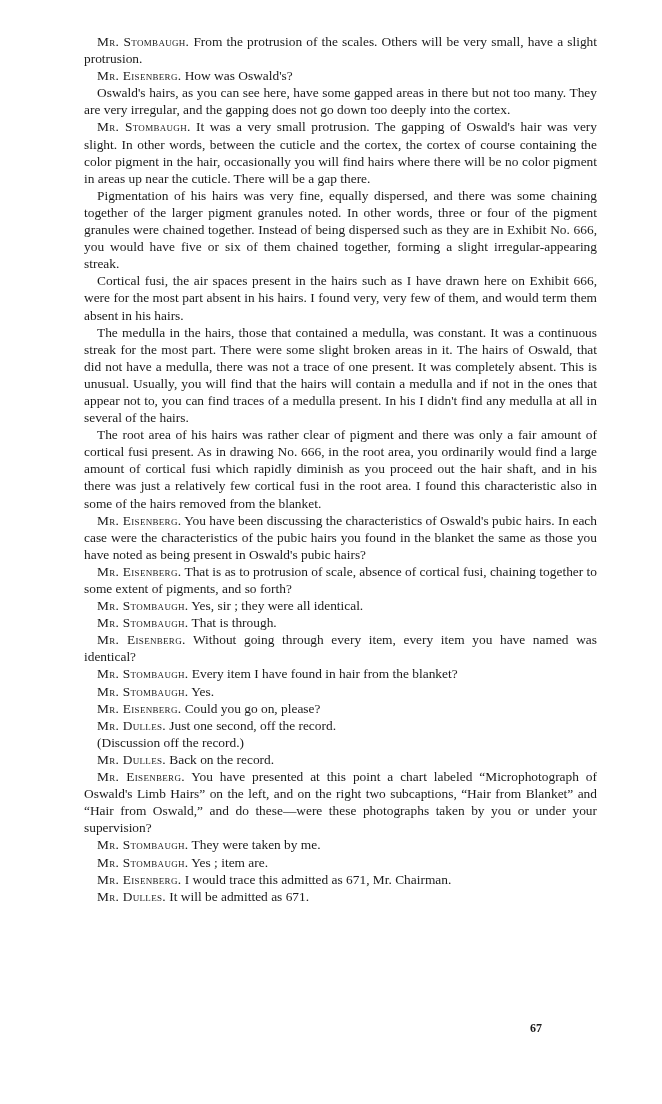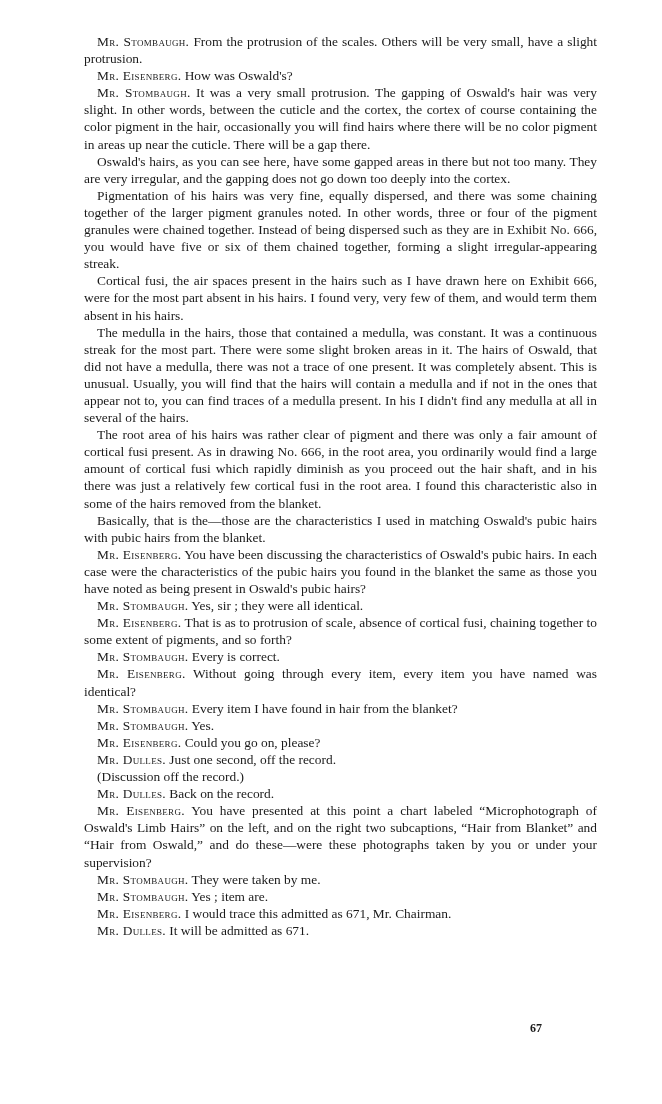--- a/index.html
+++ b/index.html
@@ -18,31 +18,30 @@
     font-family: "Liberation Serif", "DejaVu Serif", serif;
     font-size: 12px; font-weight: bold; color: #1a1a1a;
   }
 </style>
 </head>
 <body>
 
 <div class="page">
   <p class="para"><span class="speaker">Mr. Stombaugh.</span><span> From the protrusion of the scales. Others will be very small, have a slight protrusion.</span></p>
   <p class="para"><span class="speaker">Mr. Eisenberg.</span><span> How was Oswald's?</span></p>
+  <p class="para"><span class="speaker"></span><span>Oswald's hairs, as you can see here, have some gapped areas in there but not too many. They are very irregular, and the gapping does not go down too deeply into the cortex.</span></p>
   <p class="para"><span class="speaker">Mr. Stombaugh.</span><span> It was a very small protrusion. The gapping of Oswald's hair was very slight. In other words, between the cuticle and the cortex, the cortex of course containing the color pigment in the hair, occasionally you will find hairs where there will be no color pigment in areas up near the cuticle. There will be a gap there.</span></p>
-  <p class="para"><span class="speaker"></span><span>Oswald's hairs, as you can see here, have some gapped areas in there but not too many. They are very irregular, and the gapping does not go down too deeply into the cortex.</span></p>
   <p class="para"><span class="speaker"></span><span>Pigmentation of his hairs was very fine, equally dispersed, and there was some chaining together of the larger pigment granules noted. In other words, three or four of the pigment granules were chained together. Instead of being dispersed such as they are in Exhibit No. 666, you would have five or six of them chained together, forming a slight irregular-appearing streak.</span></p>
   <p class="para"><span class="speaker"></span><span>Cortical fusi, the air spaces present in the hairs such as I have drawn here on Exhibit 666, were for the most part absent in his hairs. I found very, very few of them, and would term them absent in his hairs.</span></p>
   <p class="para"><span class="speaker"></span><span>The medulla in the hairs, those that contained a medulla, was constant. It was a continuous streak for the most part. There were some slight broken areas in it. The hairs of Oswald, that did not have a medulla, there was not a trace of one present. It was completely absent. This is unusual. Usually, you will find that the hairs will contain a medulla and if not in the ones that appear not to, you can find traces of a medulla present. In his I didn't find any medulla at all in several of the hairs.</span></p>
   <p class="para"><span class="speaker"></span><span>The root area of his hairs was rather clear of pigment and there was only a fair amount of cortical fusi present. As in drawing No. 666, in the root area, you ordinarily would find a large amount of cortical fusi which rapidly diminish as you proceed out the hair shaft, and in his there was just a relatively few cortical fusi in the root area. I found this characteristic also in some of the hairs removed from the blanket.</span></p>
-  <p class="para"><span class="speaker"></span><span>Basically, that is the—those are the characteristics I used in matching Oswald's pubic hairs with pubic hairs from the blanket.</span></p>
   <p class="para"><span class="speaker">Mr. Eisenberg.</span><span> You have been discussing the characteristics of Oswald's pubic hairs. In each case were the characteristics of the pubic hairs you found in the blanket the same as those you have noted as being present in Oswald's pubic hairs?</span></p>
+  <p class="para"><span class="speaker">Mr. Eisenberg.</span><span> That is as to protrusion of scale, absence of cortical fusi, chaining together to some extent of pigments, and so forth?</span></p>
   <p class="para"><span class="speaker">Mr. Stombaugh.</span><span> Yes, sir ; they were all identical.</span></p>
-  <p class="para"><span class="speaker">Mr. Eisenberg.</span><span> That is as to protrusion of scale, absence of cortical fusi, chaining together to some extent of pigments, and so forth?</span></p>
-  <p class="para"><span class="speaker">Mr. Stombaugh.</span><span> Every is correct.</span></p>
+  <p class="para"><span class="speaker">Mr. Stombaugh.</span><span> That is through.</span></p>
   <p class="para"><span class="speaker">Mr. Eisenberg.</span><span> Without going through every item, every item you have named was identical?</span></p>
   <p class="para"><span class="speaker">Mr. Stombaugh.</span><span> Every item I have found in hair from the blanket?</span></p>
   <p class="para"><span class="speaker">Mr. Stombaugh.</span><span> Yes.</span></p>
   <p class="para"><span class="speaker">Mr. Eisenberg.</span><span> Could you go on, please?</span></p>
   <p class="para"><span class="speaker">Mr. Dulles.</span><span> Just one second, off the record.</span></p>
   <p class="para"><span class="speaker"></span><span>(Discussion off the record.)</span></p>
   <p class="para"><span class="speaker">Mr. Dulles.</span><span> Back on the record.</span></p>
   <p class="para"><span class="speaker">Mr. Eisenberg.</span><span> You have presented at this point a chart labeled “Microphotograph of Oswald's Limb Hairs” on the left, and on the right two subcaptions, “Hair from Blanket” and “Hair from Oswald,” and do these—were these photographs taken by you or under your supervision?</span></p>
   <p class="para"><span class="speaker">Mr. Stombaugh.</span><span> They were taken by me.</span></p>
   <p class="para"><span class="speaker">Mr. Stombaugh.</span><span> Yes ; item are.</span></p>

